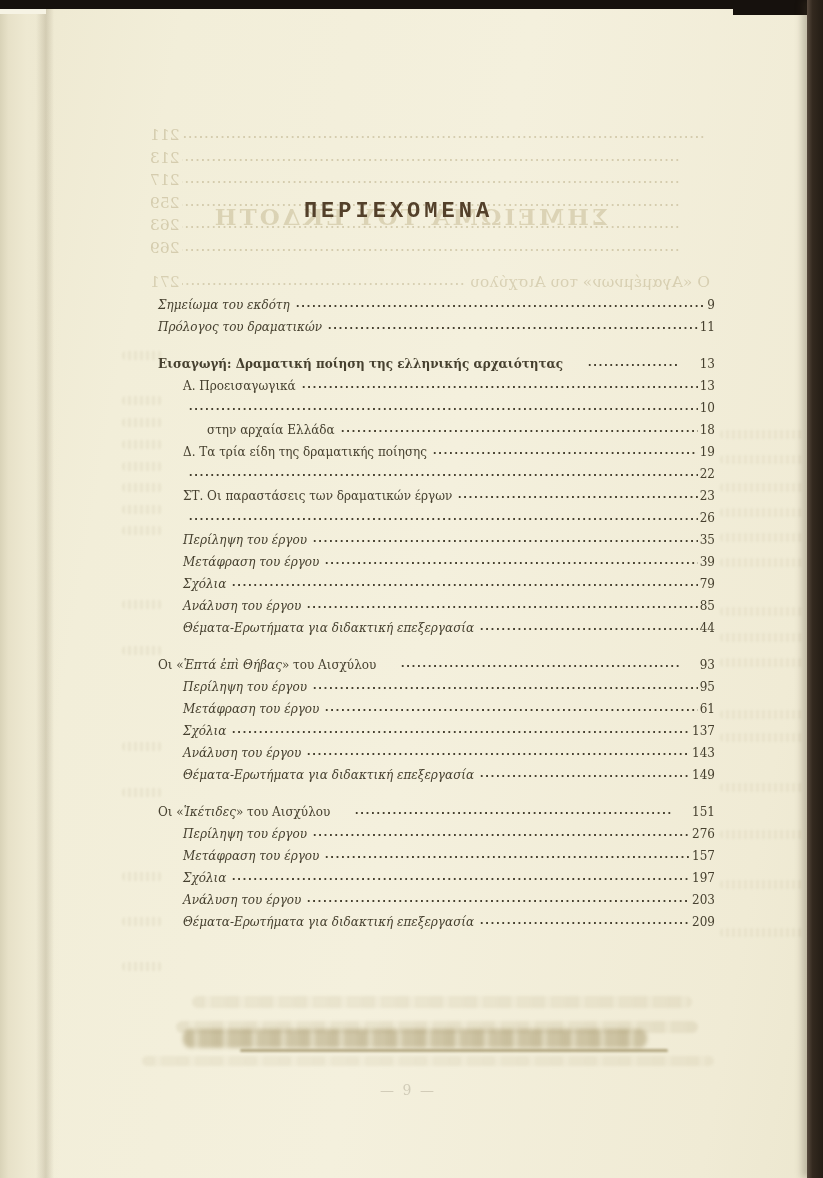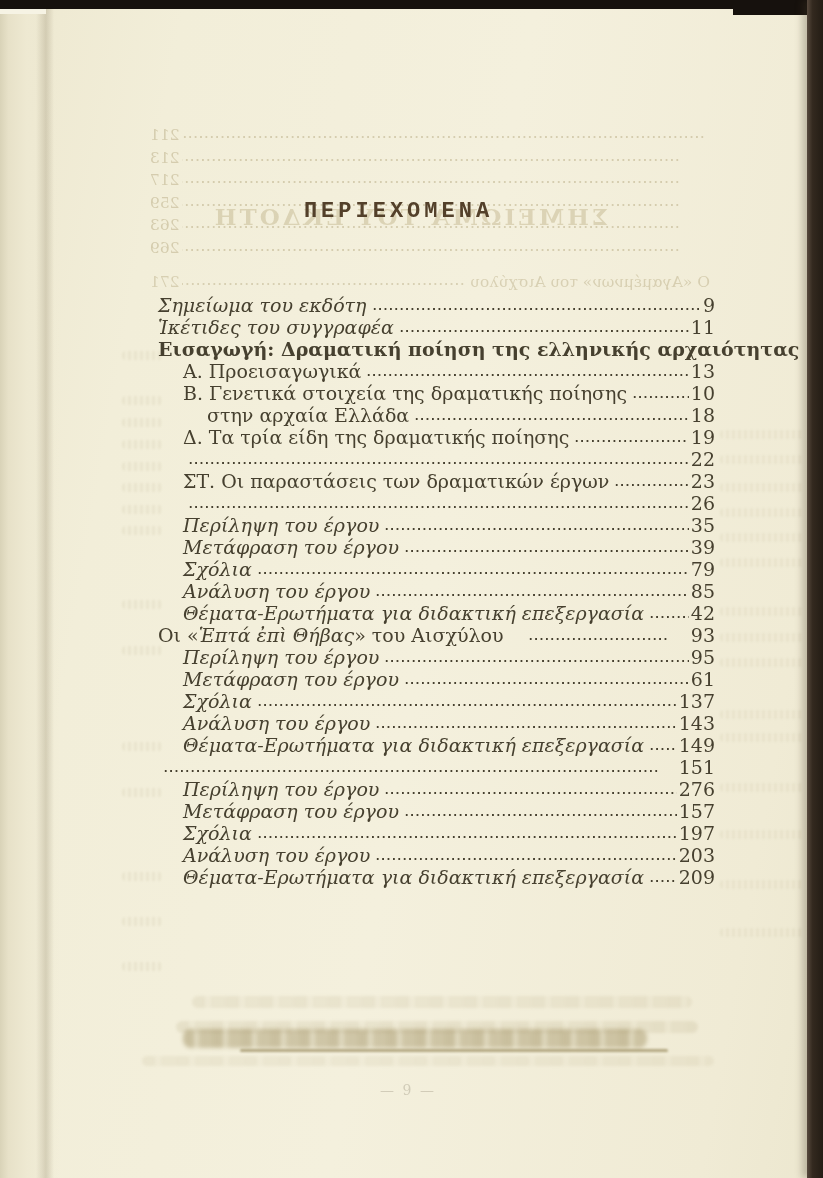--- a/index.html
+++ b/index.html
@@ -16,24 +16,24 @@
   .edge-right{position:absolute;top:0;right:0;bottom:0;width:16px;z-index:6;
     background:linear-gradient(90deg,#57493d 0%,#33291f 35%,#241d15 100%);
     box-shadow:-5px 0 7px rgba(70,58,40,.28);}
   .edge-left-band{position:absolute;top:0;left:0;bottom:0;width:60px;z-index:5;pointer-events:none;
     background:linear-gradient(90deg,#d9d3b8 0%,#e7e1c8 14%,#eee9d2 45%,rgba(238,233,210,0) 100%);}
   .edge-left-crease{position:absolute;top:0;left:36px;bottom:0;width:18px;z-index:5;pointer-events:none;
     background:linear-gradient(90deg,rgba(0,0,0,0),rgba(104,90,58,.20) 55%,rgba(0,0,0,0));}
   .edge-top-sliver{position:absolute;top:9px;left:0;width:46px;height:5px;background:#f6f3e4;z-index:6;}
 
   
-  .row{display:flex;align-items:baseline;line-height:22px;font-size:19px;color:#46402f;}
+  .row{display:flex;align-items:baseline;line-height:22px;font-size:12px;color:#46402f;}
   .ind1{padding-left:25px;}
   .ind2{padding-left:49px;}
-  .gap{gap:19px;}
+  .gap{margin-top:15px;gap:19px;}
   .bold .label{font-weight:700;}
   .italic .label{font-style:italic;}
   .it{font-style:italic;}
   .label{white-space:nowrap;}
   .dots{flex:1 1 auto;min-width:14px;height:14px;margin:0 2px 0 5px;align-self:baseline;
     background-image:radial-gradient(circle,currentColor 1.05px,rgba(0,0,0,0) 1.4px);
     background-size:5.4px 4px;background-repeat:repeat-x;background-position:left bottom 1px;}
   .pg{white-space:nowrap;}
 
   
@@ -121,36 +121,35 @@
 
   <h1 class="title">ΠΕΡΙΕΧΟΜΕΝΑ</h1>
 
   <div class="toc">
       <div class="row ind0 italic">
         <span class="label"><span>Σημείωμα του εκδότη</span></span>
         <span class="dots"></span>
         <span class="pg">9</span>
       </div>
       <div class="row ind0 italic">
-        <span class="label"><span>Ἱκέτιδες του συγγραφέα</span></span>
+        <span class="label"><span>Πρόλογος του δραματικών</span></span>
         <span class="dots"></span>
         <span class="pg">11</span>
       </div>
       <div class="row ind0 bold gap">
         <span class="label"><span>Εισαγωγή: Δραματική ποίηση της ελληνικής αρχαιότητας</span></span>
         <span class="dots"></span>
         <span class="pg">13</span>
       </div>
       <div class="row ind1">
         <span class="label"><span>Α. Προεισαγωγικά</span></span>
         <span class="dots"></span>
         <span class="pg">13</span>
       </div>
       <div class="row ind1">
-        <span class="label"><span>Β. Γενετικά στοιχεία της δραματικής ποίησης</span></span>
         <span class="dots"></span>
         <span class="pg">10</span>
       </div>
       <div class="row ind2">
         <span class="label"><span>στην αρχαία Ελλάδα</span></span>
         <span class="dots"></span>
         <span class="pg">18</span>
       </div>
       <div class="row ind1">
         <span class="label"><span>Δ. Τα τρία είδη της δραματικής ποίησης</span></span>
@@ -186,21 +185,21 @@
         <span class="pg">79</span>
       </div>
       <div class="row ind1 italic">
         <span class="label"><span>Ανάλυση του έργου</span></span>
         <span class="dots"></span>
         <span class="pg">85</span>
       </div>
       <div class="row ind1 italic">
         <span class="label"><span>Θέματα-Ερωτήματα για διδακτική επεξεργασία</span></span>
         <span class="dots"></span>
-        <span class="pg">42</span>
+        <span class="pg">44</span>
       </div>
       <div class="row ind0 gap">
         <span class="label"><span>Οι «</span><span class="it">Ἑπτά ἐπὶ Θήβας</span><span>» του Αισχύλου</span></span>
         <span class="dots"></span>
         <span class="pg">93</span>
       </div>
       <div class="row ind1 italic">
         <span class="label"><span>Περίληψη του έργου</span></span>
         <span class="dots"></span>
         <span class="pg">95</span>
@@ -219,20 +218,21 @@
         <span class="label"><span>Ανάλυση του έργου</span></span>
         <span class="dots"></span>
         <span class="pg">143</span>
       </div>
       <div class="row ind1 italic">
         <span class="label"><span>Θέματα-Ερωτήματα για διδακτική επεξεργασία</span></span>
         <span class="dots"></span>
         <span class="pg">149</span>
       </div>
       <div class="row ind0 gap">
+        <span class="label"><span>Οι «</span><span class="it">Ἱκέτιδες</span><span>» του Αισχύλου</span></span>
         <span class="dots"></span>
         <span class="pg">151</span>
       </div>
       <div class="row ind1 italic">
         <span class="label"><span>Περίληψη του έργου</span></span>
         <span class="dots"></span>
         <span class="pg">276</span>
       </div>
       <div class="row ind1 italic">
         <span class="label"><span>Μετάφραση του έργου</span></span>

